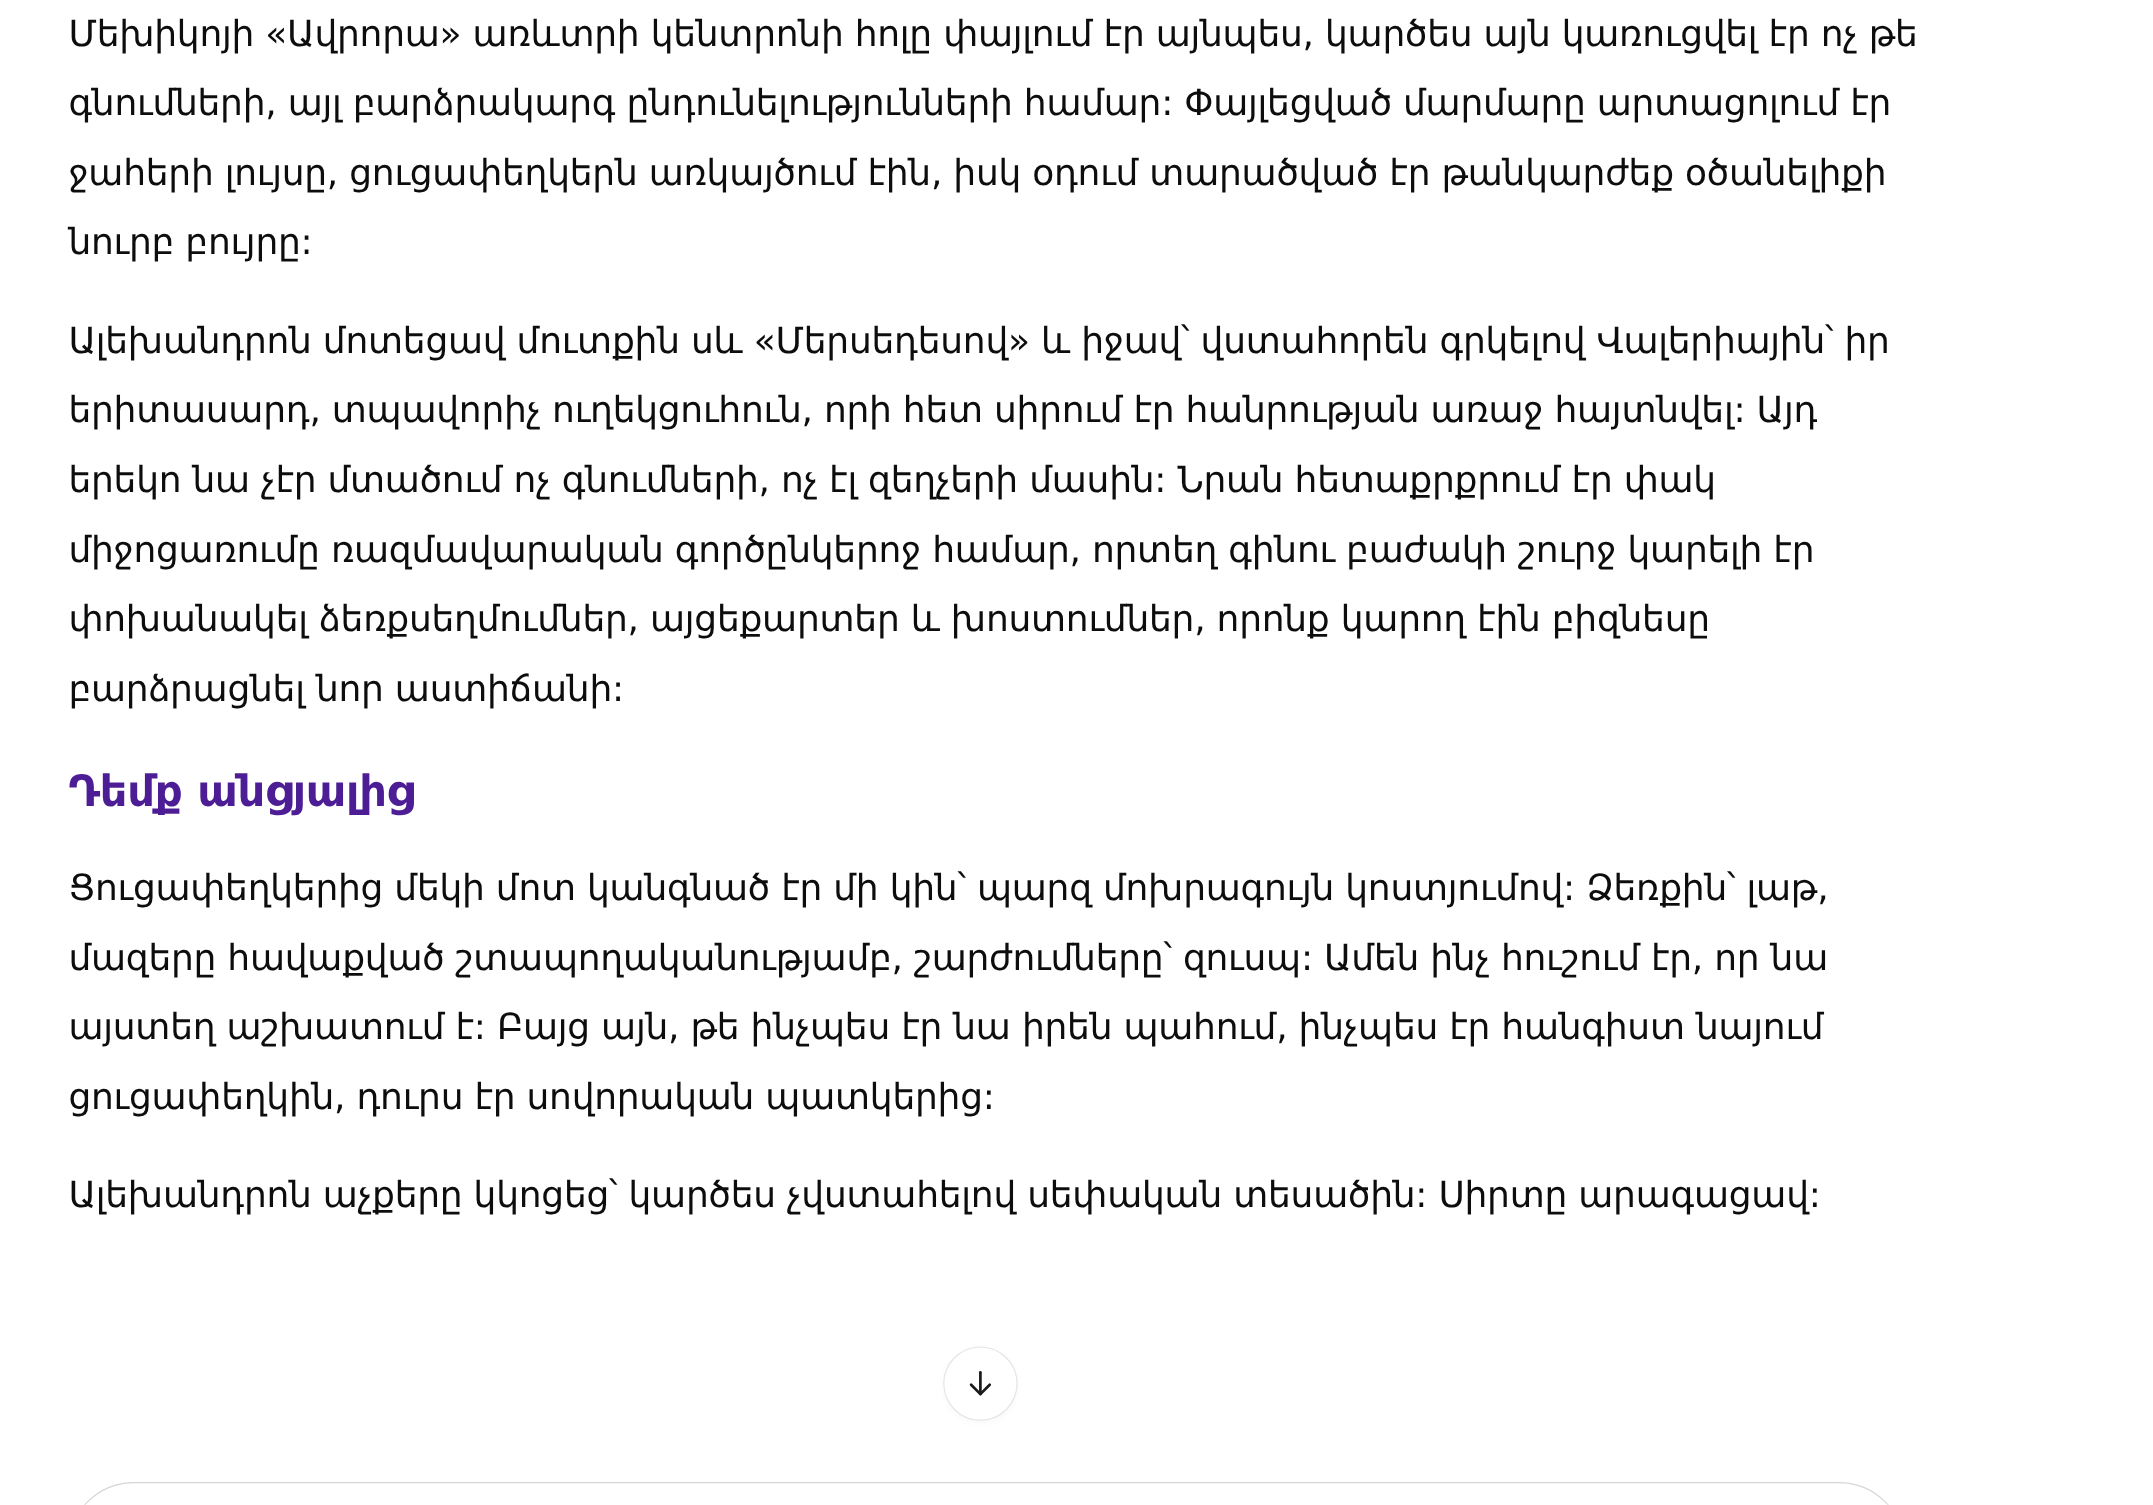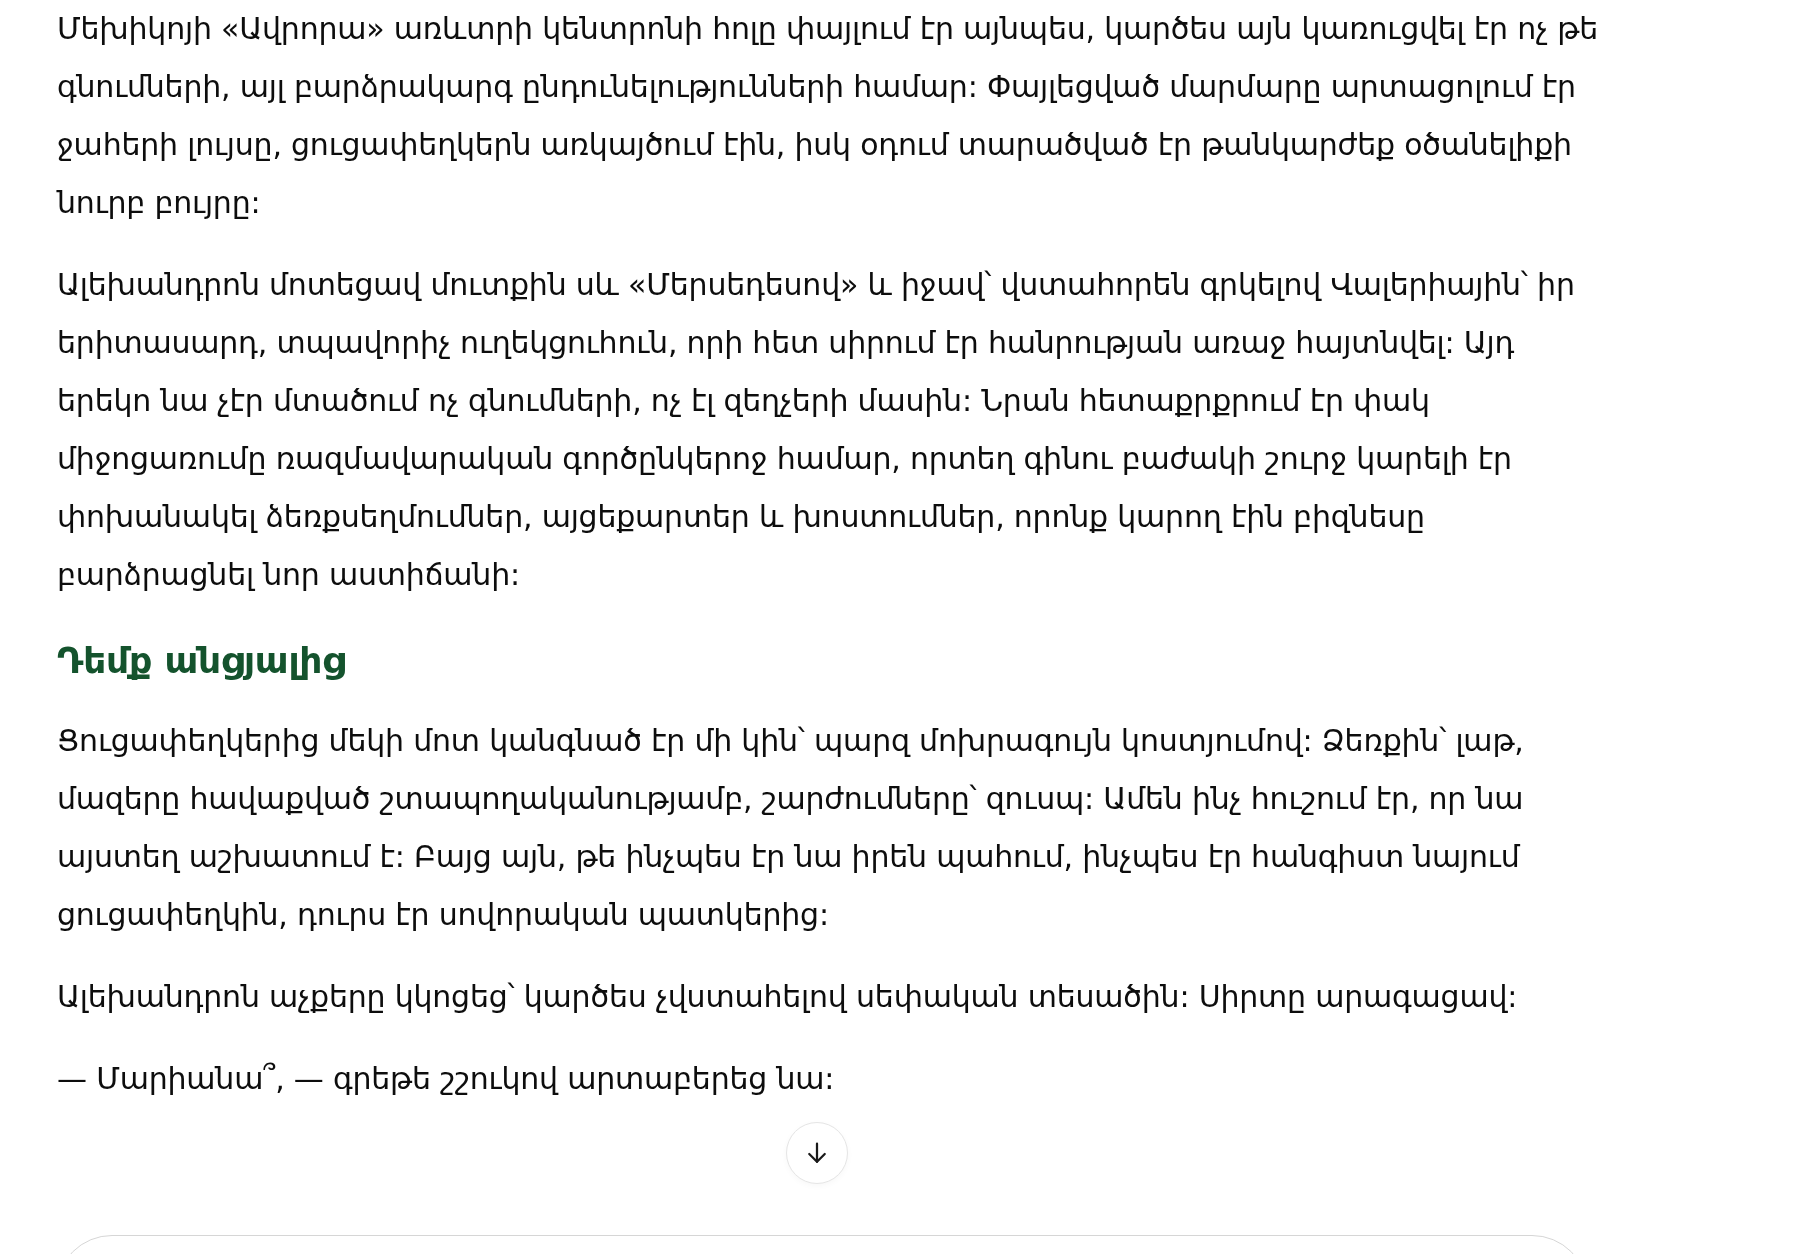--- a/index.html
+++ b/index.html
@@ -28,21 +28,21 @@
     letter-spacing: -0.2px;
   }
   .article p {
     margin: 0 0 24px 0;
   }
   .article h2 {
     font-size: 36px;
     line-height: 46px;
     font-weight: 700;
     margin: 34px 0 28px 0;
-    color: #14532d;
+    color: #4c1d95;
   }
   .scroll-btn {
     position: absolute;
     left: 786px;
     top: 1122px;
     width: 62px;
     height: 62px;
     border-radius: 50%;
     background: #ffffff;
     border: 1.5px solid #e5e5e5;
@@ -75,21 +75,20 @@
 <body>
 
 <div class="page">
 
   <div class="article">
     <p>Մեխիկոյի «Ավրորա» առևտրի կենտրոնի հոլը փայլում էր այնպես, կարծես այն կառուցվել էր ոչ թե գնումների, այլ բարձրակարգ ընդունելությունների համար: Փայլեցված մարմարը արտացոլում էր ջահերի լույսը, ցուցափեղկերն առկայծում էին, իսկ օդում տարածված էր թանկարժեք օծանելիքի նուրբ բույրը:</p>
     <p>Ալեխանդրոն մոտեցավ մուտքին սև «Մերսեդեսով» և իջավ՝ վստահորեն գրկելով Վալերիային՝ իր երիտասարդ, տպավորիչ ուղեկցուհուն, որի հետ սիրում էր հանրության առաջ հայտնվել: Այդ երեկո նա չէր մտածում ոչ գնումների, ոչ էլ զեղչերի մասին: Նրան հետաքրքրում էր փակ միջոցառումը ռազմավարական գործընկերոջ համար, որտեղ գինու բաժակի շուրջ կարելի էր փոխանակել ձեռքսեղմումներ, այցեքարտեր և խոստումներ, որոնք կարող էին բիզնեսը բարձրացնել նոր աստիճանի:</p>
     <h2>Դեմք անցյալից</h2>
     <p>Ցուցափեղկերից մեկի մոտ կանգնած էր մի կին՝ պարզ մոխրագույն կոստյումով: Ձեռքին՝ լաթ, մազերը հավաքված շտապողականությամբ, շարժումները՝ զուսպ: Ամեն ինչ հուշում էր, որ նա այստեղ աշխատում է: Բայց այն, թե ինչպես էր նա իրեն պահում, ինչպես էր հանգիստ նայում ցուցափեղկին, դուրս էր սովորական պատկերից:</p>
     <p>Ալեխանդրոն աչքերը կկոցեց՝ կարծես չվստահելով սեփական տեսածին: Սիրտը արագացավ:</p>
-    <p>— Մարիանա՞, — գրեթե շշուկով արտաբերեց նա:</p>
   </div>
 
   <button class="scroll-btn">
     <span class="icon">
       <svg viewBox="0 0 24 24" width="30" height="30" fill="none" stroke="#1a1a1a" stroke-width="1.8" stroke-linecap="round" stroke-linejoin="round">
         <path d="M12 4.5 V19"></path>
         <path d="M5.8 12.8 L12 19 L18.2 12.8"></path>
       </svg>
     </span>
   </button>

